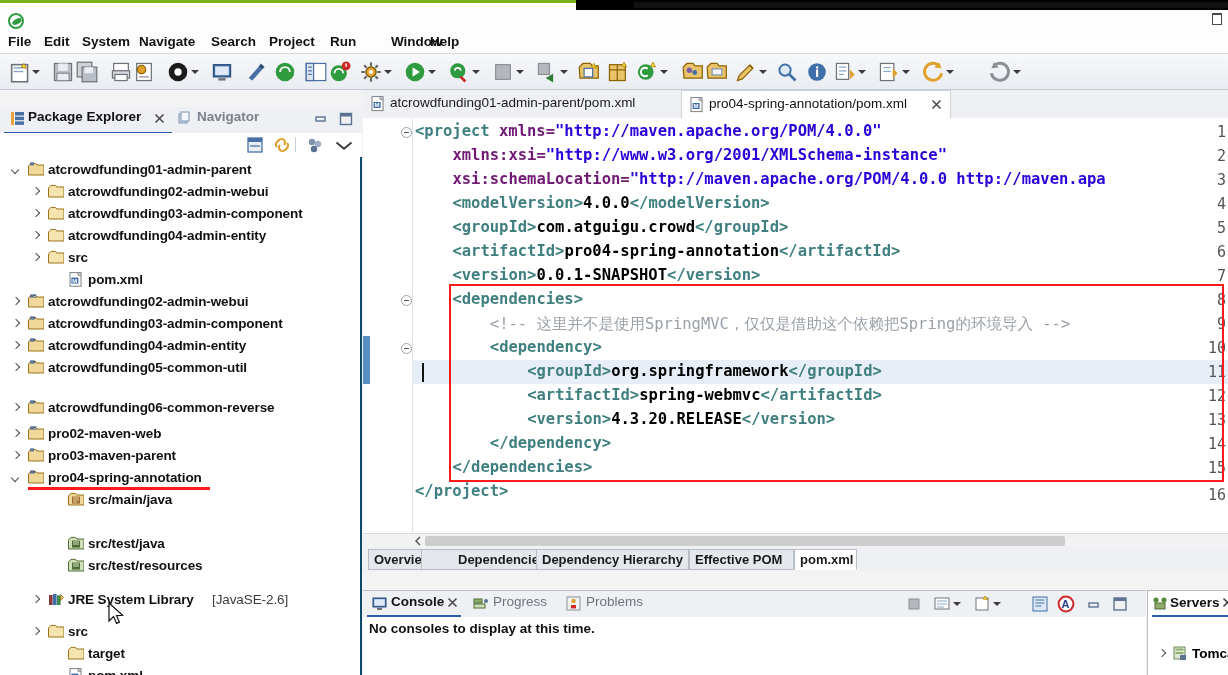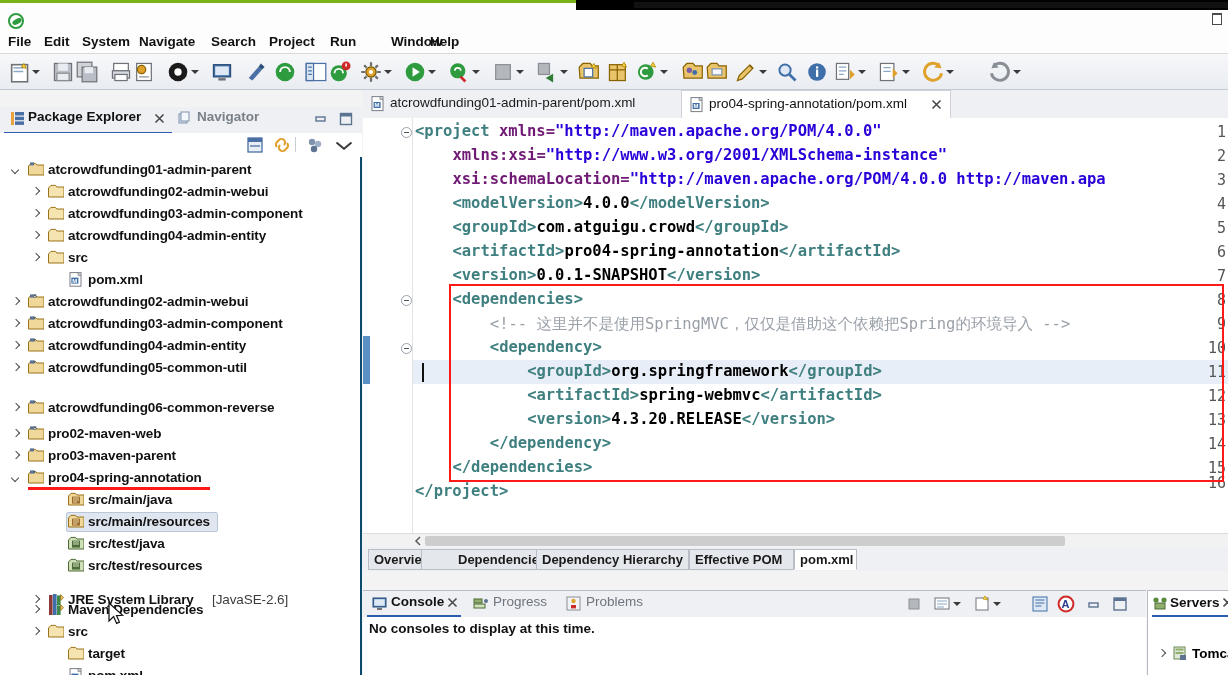--- a/index.html
+++ b/index.html
@@ -474,29 +474,20 @@
           <div class="redline" style="left: 28px; top: 20px; width: 182px; height: 3px;"></div>
         </div>
         <div class="row" style="top: 332px;">
           <svg class="fico" viewBox="0 0 16 15" style="left: 68px;">
             <path d="M0.5 4 l2.4-2.6 h4.6 l1.3 1.6 h7.2 v10 h-15.5 z" fill="#f0d79a" stroke="#9a7318"></path>
             <rect x="4" y="4.6" width="8" height="7" fill="#9a6b2f"></rect>
             <path d="M5 6 h6 M5 8 h6 M5 10 h4" stroke="#f5e3b0" stroke-width="0.9"></path>
           </svg>
           <span class="lbl" style="left: 88px;">src/main/java</span>
         </div>
-        <div class="row" style="top: 354px;">
-          <div class="selrow" style="left: 66px; top: 1px; width: 152px; height: 20px;"></div>
-          <svg class="fico" viewBox="0 0 16 15" style="left: 68px;">
-            <path d="M0.5 4 l2.4-2.6 h4.6 l1.3 1.6 h7.2 v10 h-15.5 z" fill="#f0d79a" stroke="#9a7318"></path>
-            <rect x="4" y="4.6" width="8" height="7" fill="#9a6b2f"></rect>
-            <path d="M5 6 h6 M5 8 h6 M5 10 h4" stroke="#f5e3b0" stroke-width="0.9"></path>
-          </svg>
-          <span class="lbl" style="left: 88px;">src/main/resources</span>
-        </div>
         <div class="row" style="top: 376px;">
           <svg class="fico" viewBox="0 0 16 15" style="left: 68px;">
             <path d="M0.5 4 l2.4-2.6 h4.6 l1.3 1.6 h7.2 v10 h-15.5 z" fill="#cfe0b8" stroke="#4d6b36"></path>
             <rect x="4" y="4.6" width="8" height="7" fill="#4d6b36"></rect>
             <path d="M5 6 h6 M5 8 h6" stroke="#e5f0d8" stroke-width="0.9"></path>
           </svg>
           <span class="lbl" style="left: 88px;">src/test/java</span>
         </div>
         <div class="row" style="top: 398px;">
           <svg class="fico" viewBox="0 0 16 15" style="left: 68px;">
@@ -509,30 +500,20 @@
         <div class="row" style="top: 420px; margin-top: 12px;">
           <span class="arrow closed" style="left: 32px;"></span>
           <svg class="fico" viewBox="0 0 16 15" style="left: 48px;">
             <rect x="1" y="3" width="3.6" height="10" fill="#8a3a3a"></rect>
             <rect x="5" y="2" width="3.6" height="11" fill="#3f6fa8"></rect>
             <rect x="9" y="3.4" width="3.6" height="9.6" fill="#3f8a4a"></rect>
             <path d="M12.6 2.6 l3 3 l-3 3 z" fill="#e9c46a" stroke="#8a6200" stroke-width="0.7"></path>
           </svg>
           <span class="lbl" style="left: 68px;">JRE System Library</span>
           <span class="lbl sub" style="left: 212px;"> [JavaSE-2.6]</span>
-        </div>
-        <div class="row" style="top: 442px;">
-          <span class="arrow closed" style="left: 32px;"></span>
-          <svg class="fico" viewBox="0 0 16 15" style="left: 48px;">
-            <rect x="1" y="3" width="3.6" height="10" fill="#8a3a3a"></rect>
-            <rect x="5" y="2" width="3.6" height="11" fill="#3f6fa8"></rect>
-            <rect x="9" y="3.4" width="3.6" height="9.6" fill="#3f8a4a"></rect>
-            <path d="M12.6 2.6 l3 3 l-3 3 z" fill="#e9c46a" stroke="#8a6200" stroke-width="0.7"></path>
-          </svg>
-          <span class="lbl" style="left: 68px;">Maven Dependencies</span>
         </div>
         <div class="row" style="top: 464px;">
           <span class="arrow closed" style="left: 32px;"></span>
           <svg class="fico" viewBox="0 0 16 15" style="left: 48px;">
             <path d="M0.5 4 l2.4-2.6 h4.6 l1.3 1.6 h7.2 v10 h-15.5 z" fill="#f5e3b0" stroke="#9a7318"></path>
           </svg>
           <span class="lbl" style="left: 68px;">src</span>
         </div>
         <div class="row" style="top: 486px;">
           <svg class="fico" viewBox="0 0 16 15" style="left: 68px;">
@@ -615,21 +596,21 @@
           <div class="lnum" style="top: 245px;">11</div>
           <div class="cline" style="top: 244px; left: 164.2px;"><span class="t-tag">&lt;groupId&gt;</span><span class="t-txt">org.springframework</span><span class="t-tag">&lt;/groupId&gt;</span></div>
           <div class="lnum" style="top: 269px;">12</div>
           <div class="cline" style="top: 268px; left: 164.2px;"><span class="t-tag">&lt;artifactId&gt;</span><span class="t-txt">spring-webmvc</span><span class="t-tag">&lt;/artifactId&gt;</span></div>
           <div class="lnum" style="top: 293px;">13</div>
           <div class="cline" style="top: 292px; left: 164.2px;"><span class="t-tag">&lt;version&gt;</span><span class="t-txt">4.3.20.RELEASE</span><span class="t-tag">&lt;/version&gt;</span></div>
           <div class="lnum" style="top: 317px;">14</div>
           <div class="cline" style="top: 316px; left: 126.8px;"><span class="t-tag">&lt;/dependency&gt;</span></div>
           <div class="lnum" style="top: 341px;">15</div>
           <div class="cline" style="top: 340px; left: 89.4px;"><span class="t-tag">&lt;/dependencies&gt;</span></div>
-          <div class="lnum" style="top: 356px;">16</div>
+          <div class="lnum" style="top: 368px;">16</div>
           <div class="cline" style="top: 364px; left: 52px;"><span class="t-tag">&lt;/project&gt;</span></div>
           <div class="caret" style="left: 59px; top: 245px;"></div>
           <div class="redbox" style="left: 86px; top: 166px; width: 775px; height: 198px;"></div>
         </div>
     </div>
 
     <div class="hscroll">
       <svg class="hsarrow" style="left:50px" viewBox="0 0 10 10">
         <path d="M7 1 L3 5 L7 9" stroke="#5a5a5a" stroke-width="1.5" fill="none"></path>
       </svg>

